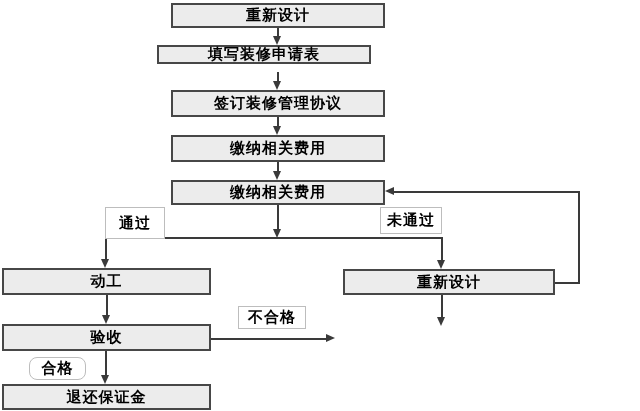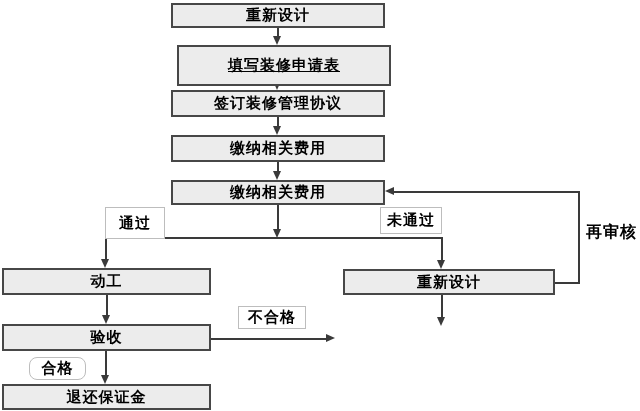--- a/index.html
+++ b/index.html
@@ -91,24 +91,23 @@
 
   <div class="line h" style="left:547px;top:282px;width:33px;"></div>
   <div class="line v" style="left:578px;top:191px;height:92px;"></div>
   <div class="line h" style="left:393px;top:191px;width:186px;"></div>
   <div class="arr left" style="left:385px;top:187px;"></div>
 
   <div class="elabel" style="left:105px;top:207px;width:60px;height:32px;">通过</div>
   <div class="elabel" style="left:380px;top:207px;width:62px;height:27px;">未通过</div>
   <div class="elabel" style="left:238px;top:306px;width:68px;height:23px;">不合格</div>
   <div class="elabel" style="left:29px;top:357px;width:57px;height:23px;border-radius:8px;">合格</div>
-  <div class="elabel plain" style="left:583px;top:222px;width:57px;height:20px;">再审核</div>
 
   <div class="node" style="left:171px;top:3px;width:214px;height:25px;">重新设计</div>
-  <div class="node" style="left:177px;top:45px;width:214px;height:41px;text-decoration:underline;">填写装修申请表</div>
+  <div class="node" style="left:157px;top:45px;width:214px;height:19px;">填写装修申请表</div>
   <div class="node" style="left:171px;top:90px;width:214px;height:27px;">签订装修管理协议</div>
   <div class="node" style="left:171px;top:135px;width:214px;height:27px;">缴纳相关费用</div>
   <div class="node" style="left:171px;top:180px;width:214px;height:25px;">缴纳相关费用</div>
 
   <div class="node" style="left:2px;top:268px;width:209px;height:27px;">动工</div>
   <div class="node" style="left:2px;top:324px;width:209px;height:27px;">验收</div>
   <div class="node" style="left:2px;top:384px;width:209px;height:26px;">退还保证金</div>
 
   <div class="node" style="left:335px;top:269px;width:212px;height:26px;margin-left:8px;">重新设计</div>
 

